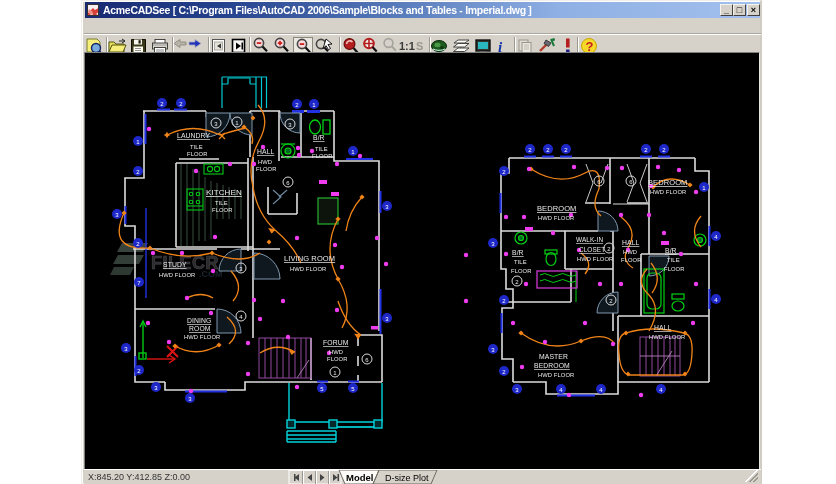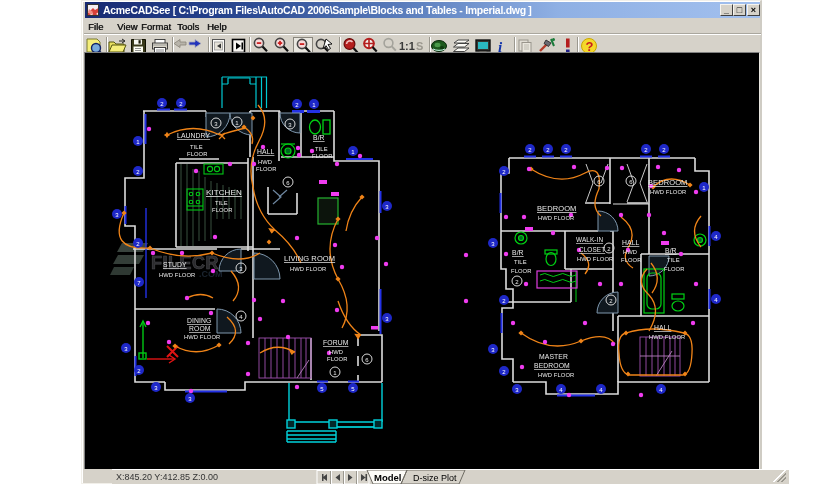--- a/index.html
+++ b/index.html
@@ -7,47 +7,40 @@
   body{font-family:"Liberation Sans", sans-serif;}
   #win{position:absolute;left:81px;top:0;width:681px;height:484px;background:#d6d2c9;border:1px solid #f1efe9;border-right:2px solid #cfccc4;box-shadow:inset 1px 1px 0 #fff;}
   #title{position:absolute;left:3px;top:1px;width:675px;height:16px;background:linear-gradient(to right,#182a72 0%,#24418c 20%,#5578b8 45%,#8fb0e4 70%,#a2c0ee 100%);display:flex;align-items:center;}
   #title .icon{width:12px;height:12px;margin-left:2px;background:#f6eef0;border:1px solid #333;position:relative;overflow:hidden;}
   #title .txt{color:#fff;font-size:10.5px;font-weight:bold;margin-left:4px;white-space:nowrap;letter-spacing:-0.3px;}
   .tbtn{position:absolute;top:3px;width:13px;height:12px;background:#d6d2c9;border:1px solid #404040;border-top-color:#f6f4ef;border-left-color:#f6f4ef;font-size:9px;line-height:10px;text-align:center;color:#000;font-weight:bold;}
   #menu{position:absolute;left:2px;top:18px;width:677px;height:14px;font-size:9.5px;color:#111;text-shadow:0.4px 0 0 #222;}
   #menu span{position:absolute;top:2px;}
   #toolbar{position:absolute;left:2px;top:33px;width:677px;height:20px;text-align:center;}
   #canvas{position:absolute;left:2px;top:51px;width:676px;height:417px;background:#000;border:1px solid #808080;border-bottom:none;border-right-color:#e8e6e0;}
-  #status{position:absolute;left:2px;top:468px;width:677px;height:15px;background:#d6d2c9;border-top:1px solid #fff;font-size:9px;color:#333;margin-left:28px;}
+  #status{position:absolute;left:2px;top:468px;width:677px;height:15px;background:#d6d2c9;border-top:1px solid #fff;font-size:9px;color:#333;}
   #grip{position:absolute;right:3px;bottom:2px;width:13px;height:12px;background:
     linear-gradient(135deg,transparent 46%,#fff 46%,#fff 54%,transparent 54%),
     linear-gradient(135deg,transparent 62%,#9a978e 62%,#9a978e 70%,transparent 70%),
     linear-gradient(135deg,transparent 78%,#9a978e 78%,#9a978e 86%,transparent 86%);}
 </style>
 </head>
 <body>
 <div id="win">
   <div id="title">
     <div class="icon"><svg width="12" height="12" viewBox="0 0 12 12">
           <path d="M0 6 L5 1 L7 3 L12 0 L12 4 L8 7 L12 9 L12 12 L6 9 L3 12 L5 6 L0 9 Z" fill="#d8403a"></path>
           <path d="M1 2 L5 5 L3 8 L0 5 Z" fill="#ee8d84"></path>
           <path d="M7 8 L11 10 L8 12 Z" fill="#b82020"></path>
         </svg></div>
     <div class="txt">AcmeCADSee [ C:\Program Files\AutoCAD 2006\Sample\Blocks and Tables - Imperial.dwg ]</div>
   </div>
   <div class="tbtn" style="left:638px;">_</div>
   <div class="tbtn" style="left:651px;">□</div>
   <div class="tbtn" style="left:665px;">×</div>
-  <div id="menu">
-    <span style="left:4px;">File</span>
-    <span style="left:33px;">View</span>
-    <span style="left:57px;">Format</span>
-    <span style="left:93px;">Tools</span>
-    <span style="left:123px;">Help</span>
-  </div>
   <div style="position:absolute;left:2px;top:31.5px;width:677px;height:0;border-top:1px solid #aaa79e;border-bottom:1px solid #fff;"></div>
   <div id="toolbar">
   <svg width="677" height="20" viewBox="83 33 677 20">
 
     <g transform="translate(85,37)">
       <path d="M1 1 h10 l3 3 v10 h-13 z" fill="#f5ee7a" stroke="#7a7a30" stroke-width="1"></path>
       <circle cx="10" cy="10" r="4.5" fill="#7ad" stroke="#126" stroke-width="1.4"></circle>
       <path d="M13 13 l3 3" stroke="#126" stroke-width="2"></path>
     </g>
 

